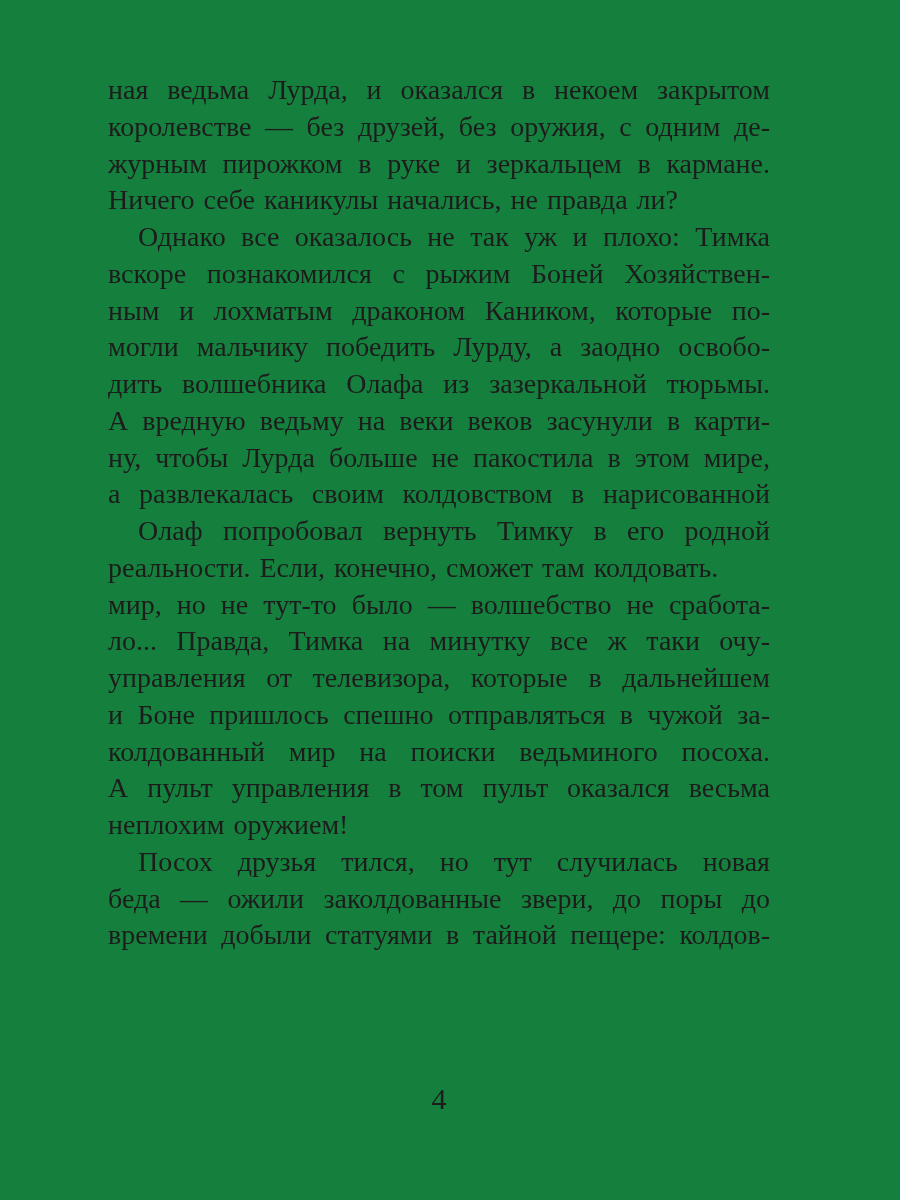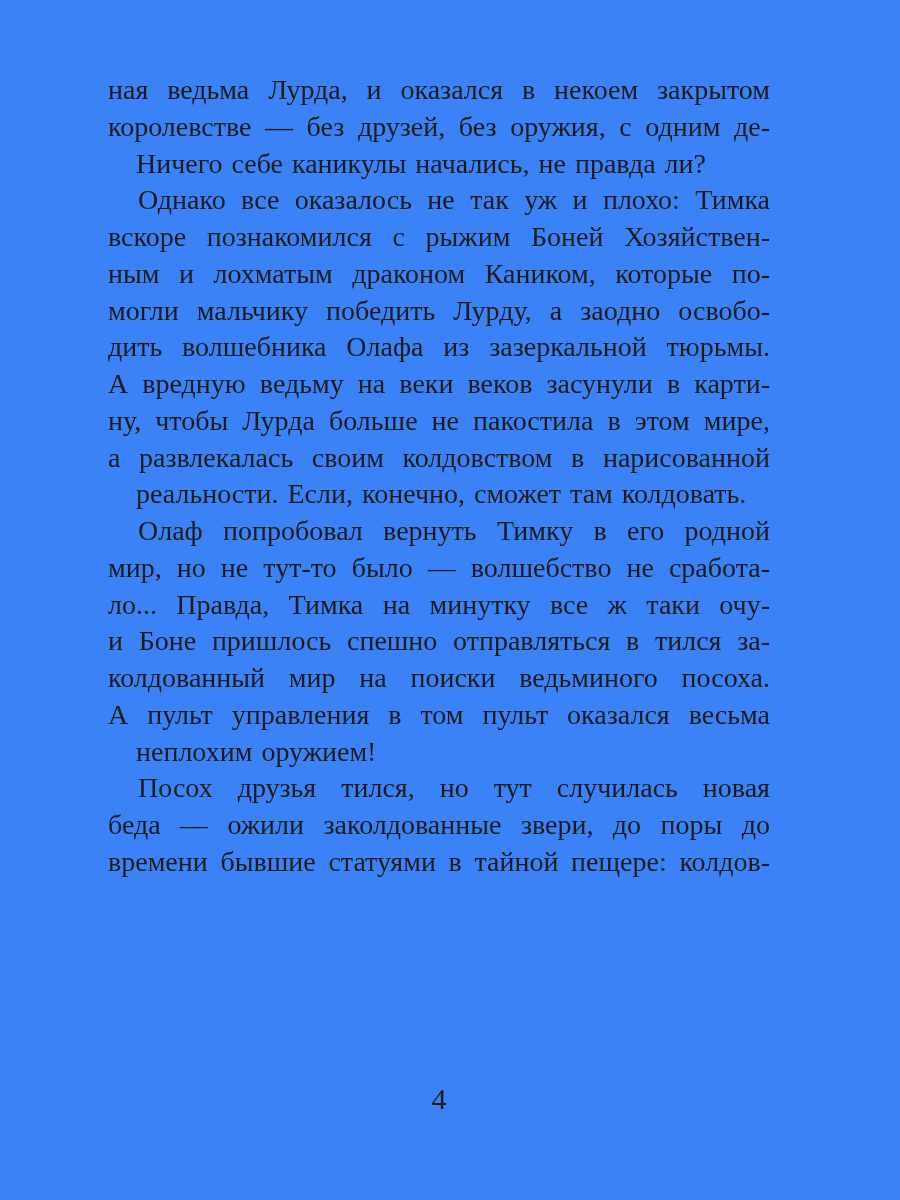--- a/index.html
+++ b/index.html
@@ -10,21 +10,21 @@
     width: 900px;
     height: 1200px;
     background: #fdfdfc;
     overflow: hidden;
     font-family: "Liberation Serif", "DejaVu Serif", serif;
   }
   .book-page {
     position: relative;
     width: 900px;
     height: 1200px;
-    background: #3b82f6;
+    background: #15803d;
   }
   .page-text {
     position: absolute;
     left: 108px;
     top: 72px;
     width: 662px;
     color: #1c1c1c;
     font-size: 28px;
     word-spacing: 2px;
   }
@@ -34,55 +34,56 @@
     text-align: justify;
     text-align-last: justify;
     white-space: normal;
     overflow: visible;
   }
   .line.indent {
     text-indent: 30px;
   }
   .line.last {
     text-align-last: left;
-    margin-left: 28px;
   }
   .page-number {
     position: absolute;
     left: 108px;
     top: 1082px;
     width: 662px;
     text-align: center;
     color: #1c1c1c;
     font-size: 30px;
     line-height: 34px;
   }
 </style>
 </head>
 <body>
 
 <div class="book-page">
   <div class="page-text">
       <div class="line">ная ведьма Лурда, и оказался в некоем закрытом</div>
       <div class="line">королевстве — без друзей, без оружия, с одним де-</div>
+      <div class="line">журным пирожком в руке и зеркальцем в кармане.</div>
       <div class="line last">Ничего себе каникулы начались, не правда ли?</div>
       <div class="line indent">Однако все оказалось не так уж и плохо: Тимка</div>
       <div class="line">вскоре познакомился с рыжим Боней Хозяйствен-</div>
       <div class="line">ным и лохматым драконом Каником, которые по-</div>
       <div class="line">могли мальчику победить Лурду, а заодно освобо-</div>
       <div class="line">дить волшебника Олафа из зазеркальной тюрьмы.</div>
       <div class="line">А вредную ведьму на веки веков засунули в карти-</div>
       <div class="line">ну, чтобы Лурда больше не пакостила в этом мире,</div>
       <div class="line">а развлекалась своим колдовством в нарисованной</div>
+      <div class="line indent">Олаф попробовал вернуть Тимку в его родной</div>
       <div class="line last">реальности. Если, конечно, сможет там колдовать.</div>
-      <div class="line indent">Олаф попробовал вернуть Тимку в его родной</div>
       <div class="line">мир, но не тут-то было — волшебство не сработа-</div>
       <div class="line">ло... Правда, Тимка на минутку все ж таки очу-</div>
-      <div class="line">и Боне пришлось спешно отправляться в тился за-</div>
+      <div class="line">управления от телевизора, которые в дальнейшем</div>
+      <div class="line">и Боне пришлось спешно отправляться в чужой за-</div>
       <div class="line">колдованный мир на поиски ведьминого посоха.</div>
       <div class="line">А пульт управления в том пульт оказался весьма</div>
       <div class="line last">неплохим оружием!</div>
       <div class="line indent">Посох друзья тился, но тут случилась новая</div>
       <div class="line">беда — ожили заколдованные звери, до поры до</div>
-      <div class="line">времени бывшие статуями в тайной пещере: колдов-</div>
+      <div class="line">времени добыли статуями в тайной пещере: колдов-</div>
     </div>
   <div class="page-number">4</div>
 </div>
 
 </body></html>

